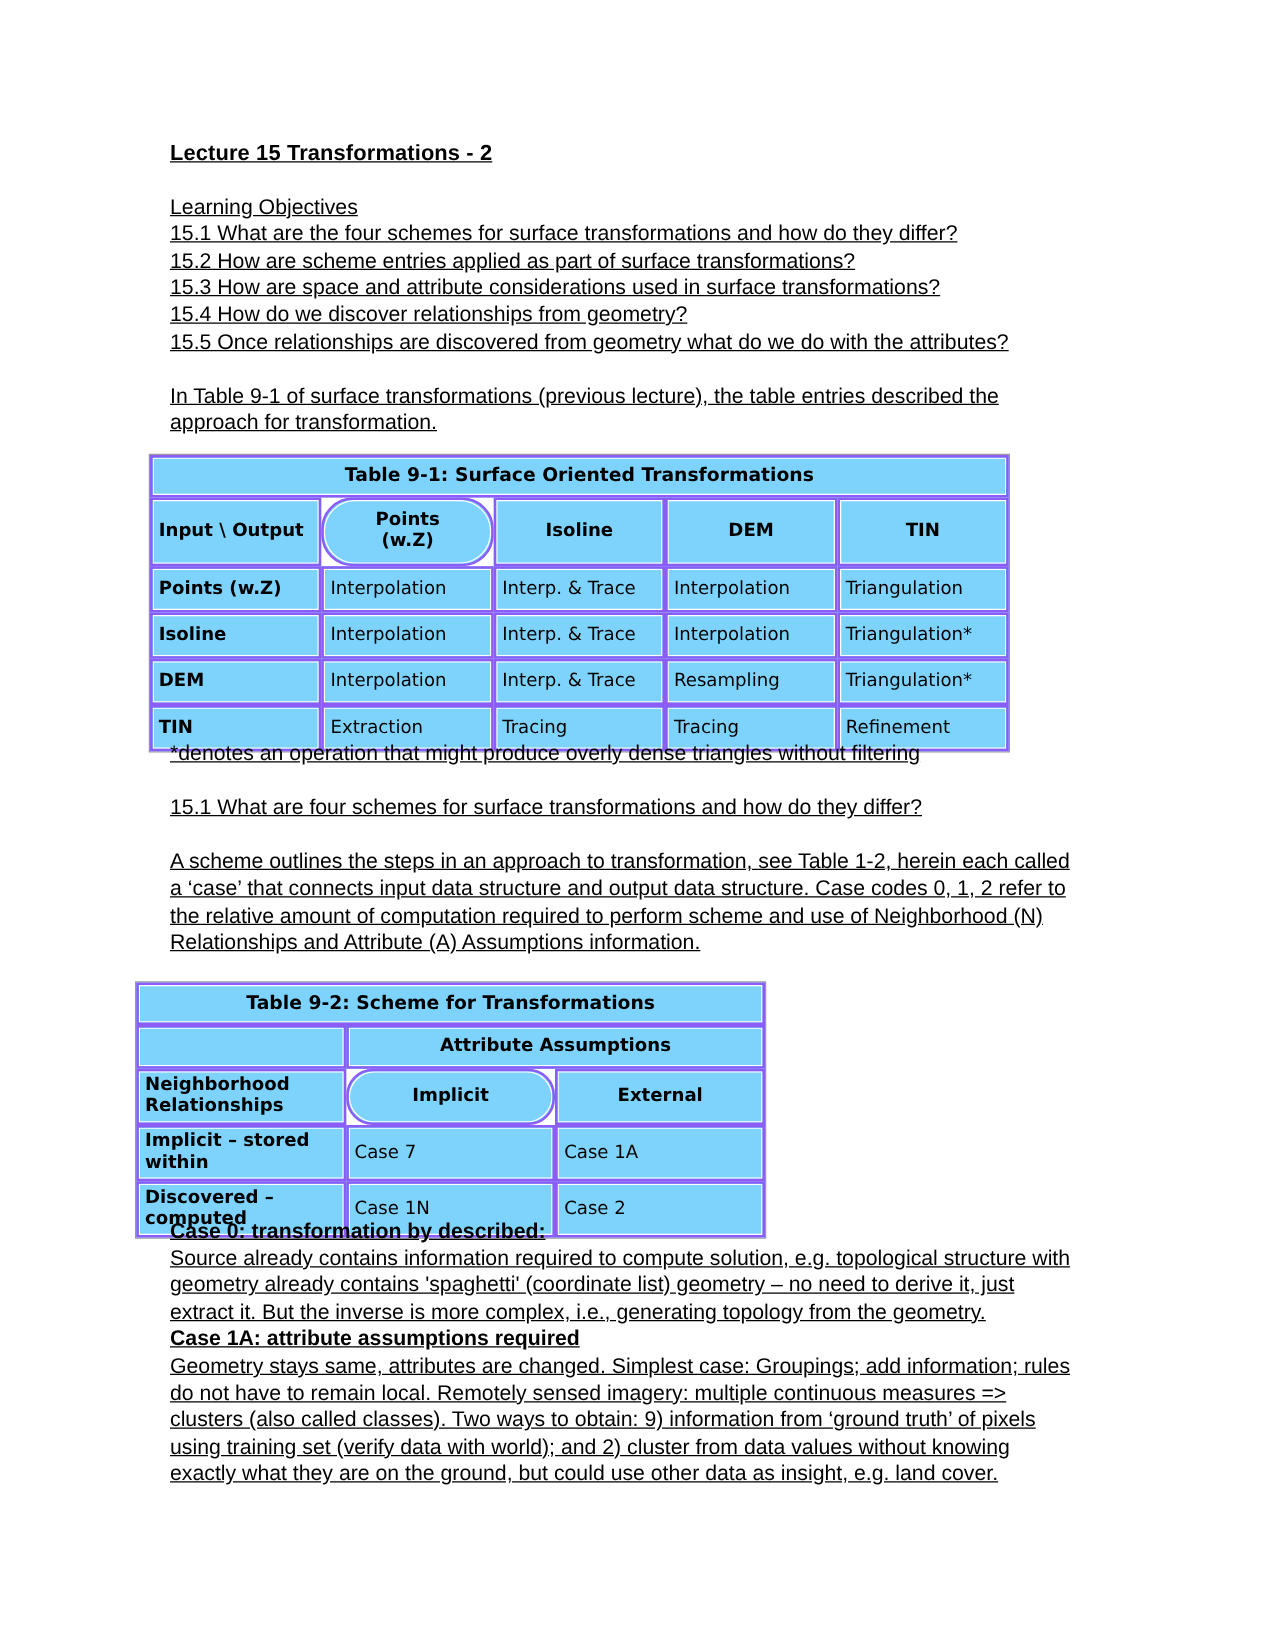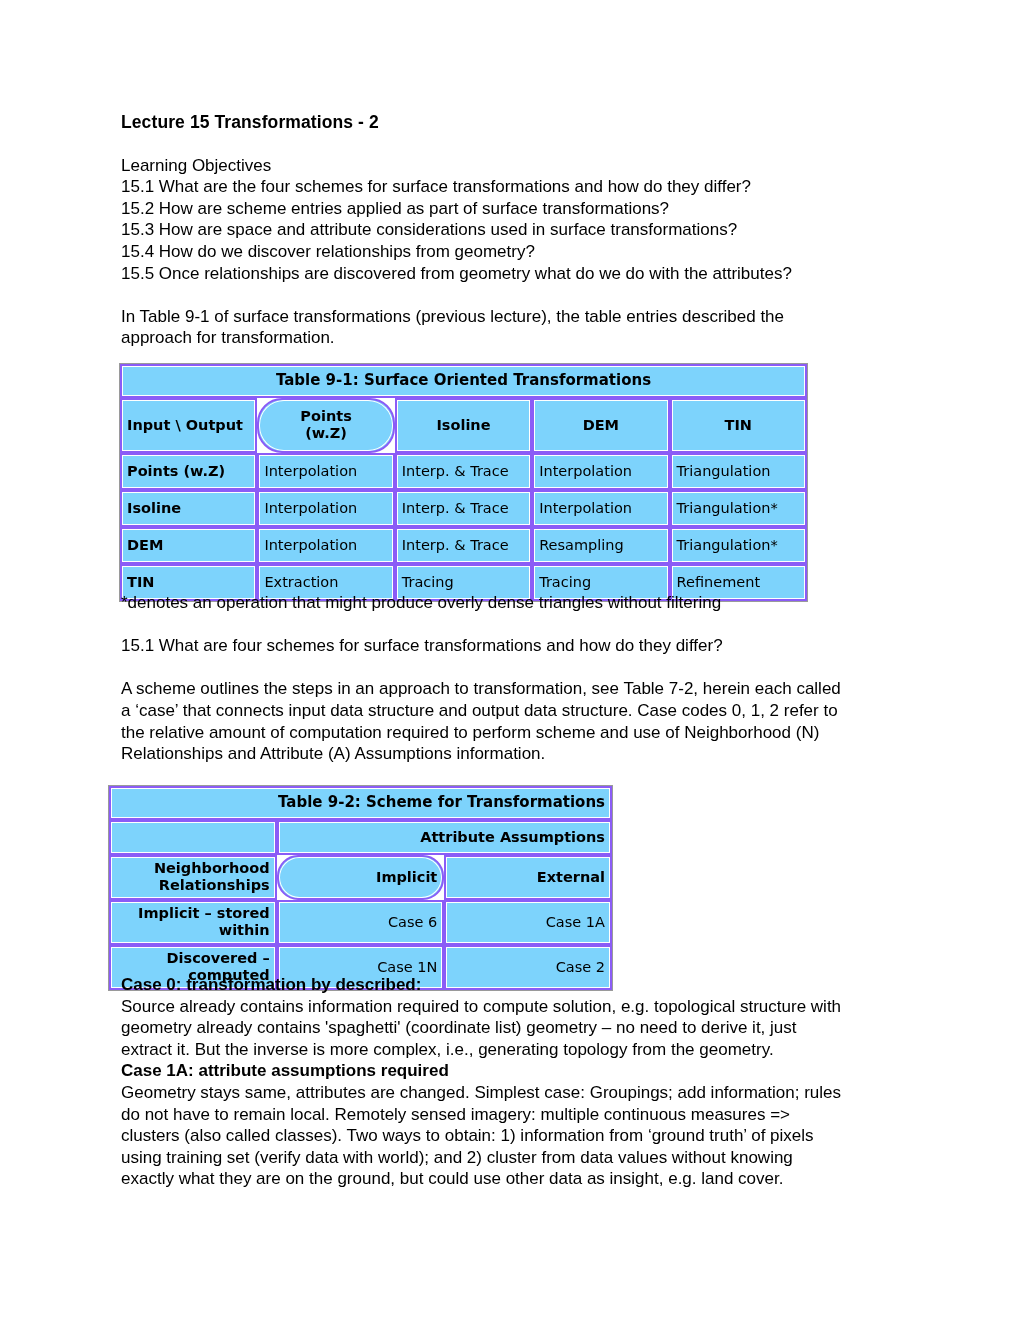--- a/index.html
+++ b/index.html
@@ -18,23 +18,24 @@
   .page {
     position: absolute;
     left: 0; top: 0;
     width: 1020px;
     height: 1320px;
     background: #fff;
     overflow: hidden;
   }
   .content {
     position: absolute;
-    left: 121px;
+    left: 136px;
     top: 112px;
     width: 790px;
+    text-decoration: underline;
   }
 
   h1.doc-title {
     font-family: "Liberation Sans", sans-serif;
     font-size: 17.5px;
     font-weight: bold;
     line-height: 21px;
     margin: 0 0 0 0;
     letter-spacing: 0.1px;
   }
@@ -97,21 +98,21 @@
   #table-9-1 tr.caption-row td { height: 23px; }
   #table-9-1 tr.header-row td { height: 44px; }
 
   
   #table-9-2 {
     position: absolute;
     left: 108px;
     top: 785px;
     width: 505px;
   }
-  #table-9-2 td { height: 24px; text-align: right; }
+  #table-9-2 td { height: 24px; }
   #table-9-2 tr.caption-row td { height: 23px; }
 
   .abs {
     position: absolute;
   }
 </style>
 </head>
 <body>
 
 <div class="page">
@@ -184,21 +185,21 @@
 
   <div class="content abs" style="top:592px;">
     <div class="para-line">*denotes an operation that might produce overly dense triangles without filtering</div>
 
     <div class="spacer-line"></div>
 
     <div class="para-line">15.1 What are four schemes for surface transformations and how do they differ?</div>
 
     <div class="spacer-line"></div>
 
-    <div class="para-line">A scheme outlines the steps in an approach to transformation, see Table 7-2, herein each called</div>
+    <div class="para-line">A scheme outlines the steps in an approach to transformation, see Table 1-2, herein each called</div>
     <div class="para-line">a ‘case’ that connects input data structure and output data structure. Case codes 0, 1, 2 refer to</div>
     <div class="para-line">the relative amount of computation required to perform scheme and use of Neighborhood (N)</div>
     <div class="para-line">Relationships and Attribute (A) Assumptions information.</div>
   </div>
 
   <table class="word-table" id="table-9-2">
     <tbody>
       <tr class="caption-row">
         <td class="caption" colspan="3">Table 9-2: Scheme for Transformations</td>
       </tr>
@@ -206,37 +207,37 @@
         <td class="cell" style="width:275px;"></td>
         <td class="hdr" colspan="2">Attribute Assumptions</td>
       </tr>
       <tr>
         <td class="rowhdr">Neighborhood Relationships</td>
         <td class="hdr" style="width:103px;border-radius:21px;">Implicit</td>
         <td class="hdr" style="width:121px;">External</td>
       </tr>
       <tr>
         <td class="rowhdr">Implicit – stored within</td>
-        <td class="cell">Case 6</td>
+        <td class="cell">Case 7</td>
         <td class="cell">Case 1A</td>
       </tr>
       <tr>
         <td class="rowhdr">Discovered – computed</td>
         <td class="cell">Case 1N</td>
         <td class="cell">Case 2</td>
       </tr>
     </tbody>
   </table>
 
   <div class="content abs" style="top:974px;">
     <div class="para-line bold-line">Case 0: transformation by described:</div>
     <div class="para-line">Source already contains information required to compute solution, e.g. topological structure with</div>
     <div class="para-line">geometry already contains 'spaghetti' (coordinate list) geometry – no need to derive it, just</div>
     <div class="para-line">extract it.   But the inverse is more complex, i.e., generating topology from the geometry.</div>
     <div class="para-line bold-line">Case 1A: attribute assumptions required</div>
     <div class="para-line">Geometry stays same, attributes are changed. Simplest case: Groupings; add information; rules</div>
     <div class="para-line">do not have to remain local. Remotely sensed imagery: multiple continuous measures =&gt;</div>
-    <div class="para-line">clusters (also called classes). Two ways to obtain: 1) information from ‘ground truth’ of pixels</div>
+    <div class="para-line">clusters (also called classes). Two ways to obtain: 9) information from ‘ground truth’ of pixels</div>
     <div class="para-line">using training set (verify data with world); and 2) cluster from data values without knowing</div>
     <div class="para-line">exactly what they are on the ground, but could use other data as insight, e.g. land cover.</div>
   </div>
 
 </div>
 
 </body></html>

